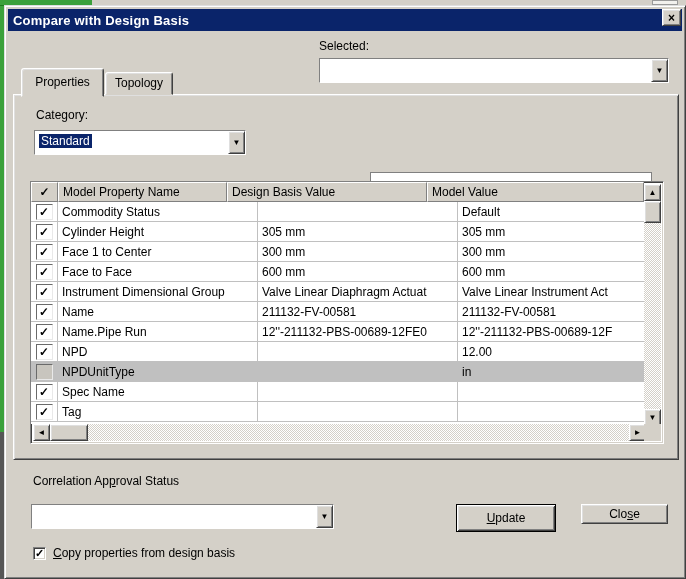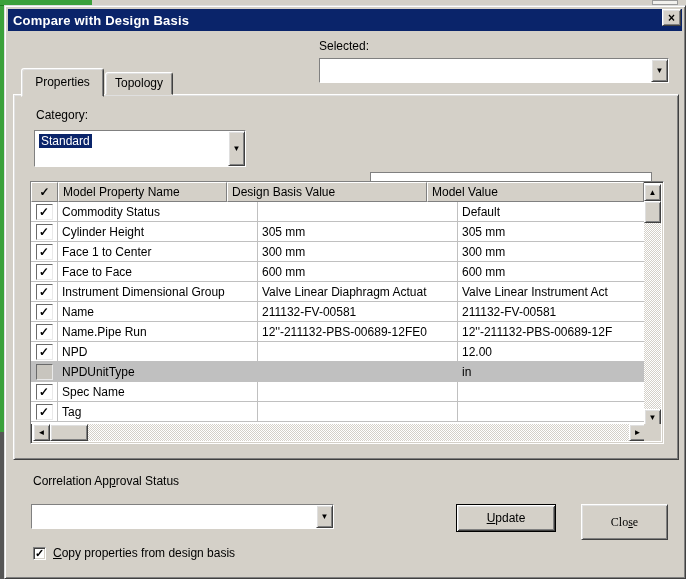--- a/index.html
+++ b/index.html
@@ -189,21 +189,21 @@
     <div class="abs tab tab-active" style="left:16px;top:62px;width:83px;height:29px;">
       <span>Properties</span>
     </div>
     <div class="abs tab tab-inactive" style="left:100px;top:66px;width:68px;height:23px;">
       <span>Topology</span>
     </div>
 
     <div class="abs pane" style="left:8px;top:88px;width:666px;height:366px;">
 
       <div class="abs label" style="left:22px;top:13px;">Category:</div>
-      <div class="abs combo sunken" style="left:20px;top:35px;width:212px;height:37px;">
+      <div class="abs combo sunken" style="left:20px;top:35px;width:212px;height:25px;">
         <div class="field"><span class="sel-text">Standard</span></div>
         <div class="drop">
             <span>▼</span>
           </div>
       </div>
 
       <div class="abs mismatch" style="left:356px;top:37px;width:282px;height:28px;margin-top:40px;">
         <span>Property Mismatch</span>
       </div>
 
@@ -365,21 +365,21 @@
       <div class="drop">
           <span>▼</span>
         </div>
     </div>
 
     <button class="abs btn default" style="left:451px;top:498px;width:100px;height:28px;">
       <span></span>
         <span class="mn">U</span>
         <span>pdate</span>
     </button>
-    <button class="abs btn" style="left:576px;top:498px;width:87px;height:36px;font-family:Liberation Serif, serif;">
+    <button class="abs btn" style="left:576px;top:498px;width:87px;height:20px;">
       <span>Clo</span>
         <span class="mn">s</span>
         <span>e</span>
     </button>
 
     <div class="abs checkline" style="left:28px;top:540px;">
       <span class="cbox">
           <span>✓</span>
         </span>
       <span class="label">

